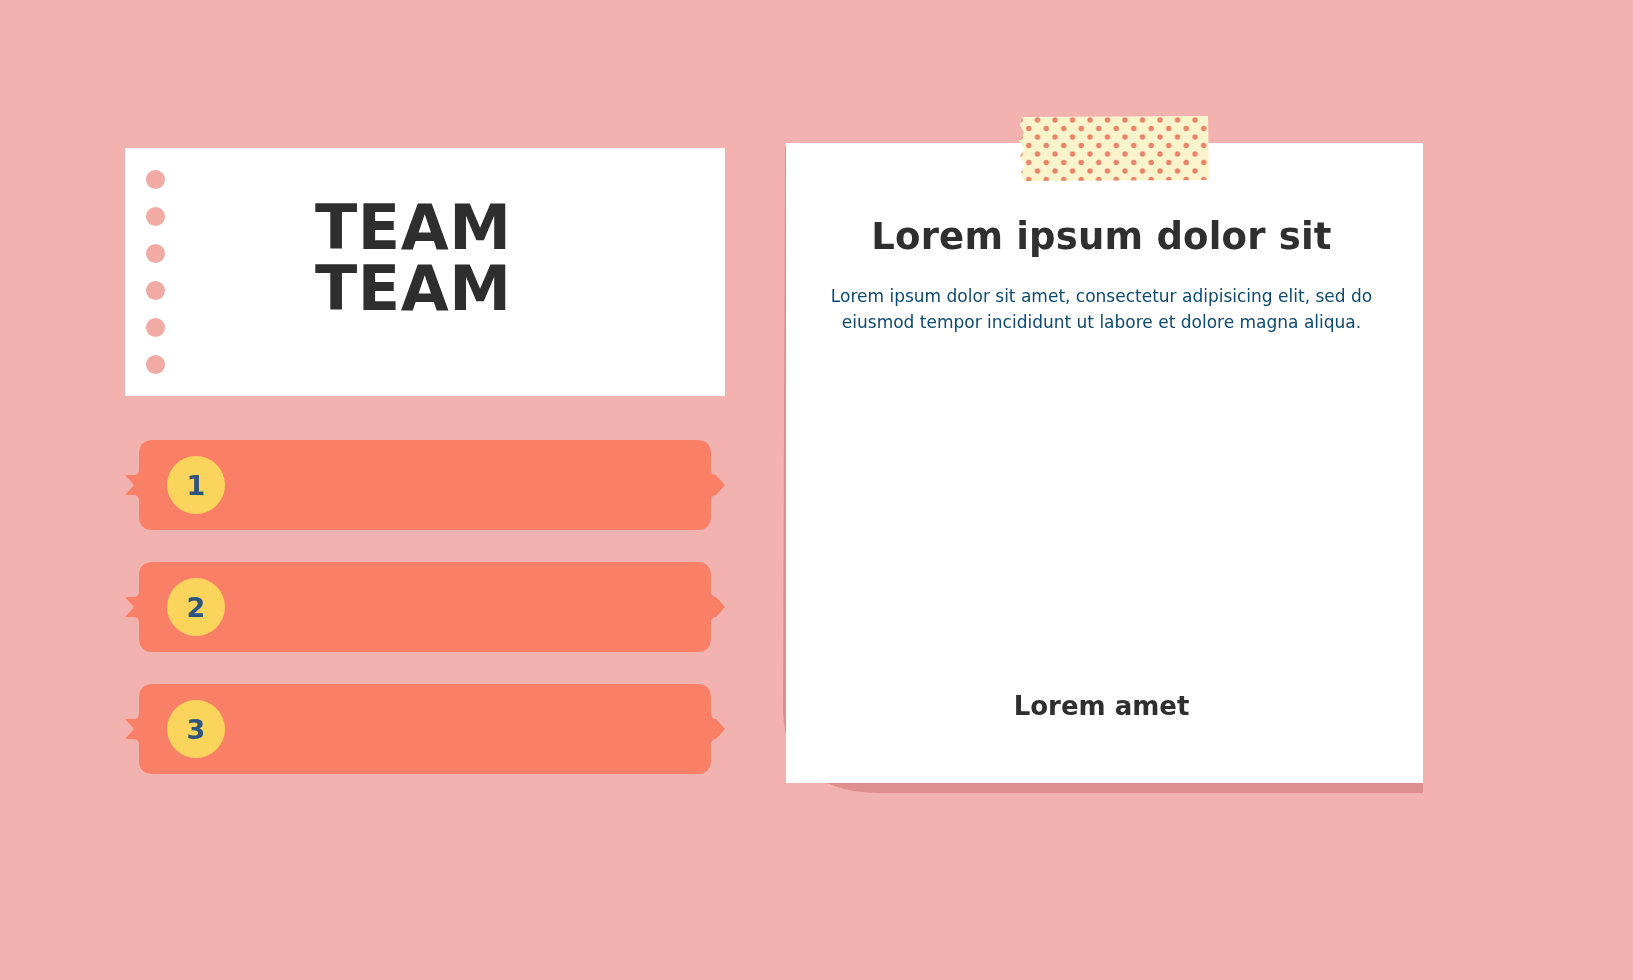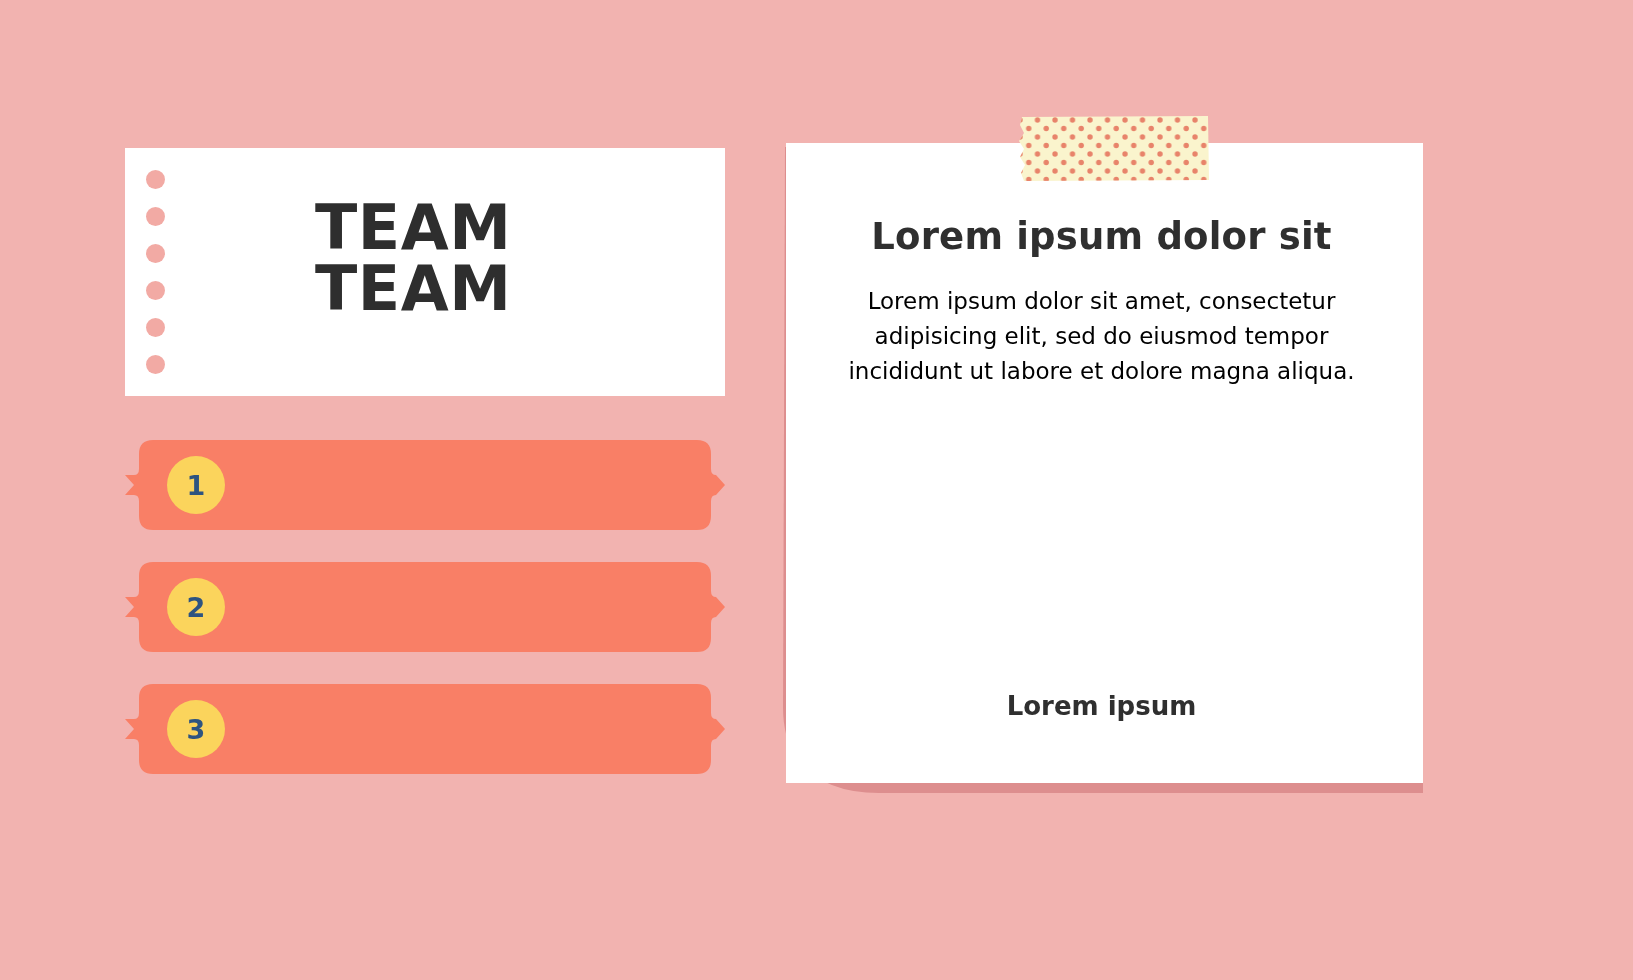--- a/index.html
+++ b/index.html
@@ -146,22 +146,22 @@
   .note-heading {
     color:#2f2f2f;
     font-size:37px;
     font-weight:bold;
     letter-spacing:0.2px;
     margin-bottom:26px;
     font-family:"DejaVu Sans", sans-serif;
   }
 
   .note-body {
-    color:#000000;
-    font-size:23px;
+    color:#0c4a6e;
+    font-size:17px;
     line-height:1.52;
     font-family:"DejaVu Sans", sans-serif;
   }
 
   .note-footer {
     position:absolute;
     left:0;
     right:0;
     top:548px;
     text-align:center;
@@ -232,21 +232,21 @@
       <path d="M2,0 L640,0 L640,646 L96,646 Q40,646 14,612 Q0,592 0,560 Z" fill="#dd8e8e"></path>
     </svg>
 
     <svg class="note-paper" viewBox="0 0 637 640" preserveAspectRatio="none">
       <path d="M4,2 Q2,320 8,560 Q14,604 44,622 Q62,632 92,634 L637,634 L637,0 L4,0 Z" fill="#ffffff"></path>
     </svg>
 
     <div class="note-content">
       <div class="note-heading">Lorem ipsum dolor sit</div>
       <div class="note-body">Lorem ipsum dolor sit amet, consectetur adipisicing elit, sed do eiusmod tempor incididunt ut labore et dolore magna aliqua.</div>
-      <div class="note-footer">Lorem ipsum</div>
+      <div class="note-footer">Lorem amet</div>
     </div>
 
   </div>
 
   <svg class="tape" viewBox="0 0 198 65" preserveAspectRatio="none">
     <defs>
       <pattern id="dots" width="17.5" height="17" patternUnits="userSpaceOnUse">
         <circle cx="4" cy="4" r="2.7" fill="#e8836a"></circle>
         <circle cx="12.75" cy="12.5" r="2.7" fill="#e8836a"></circle>
       </pattern>

